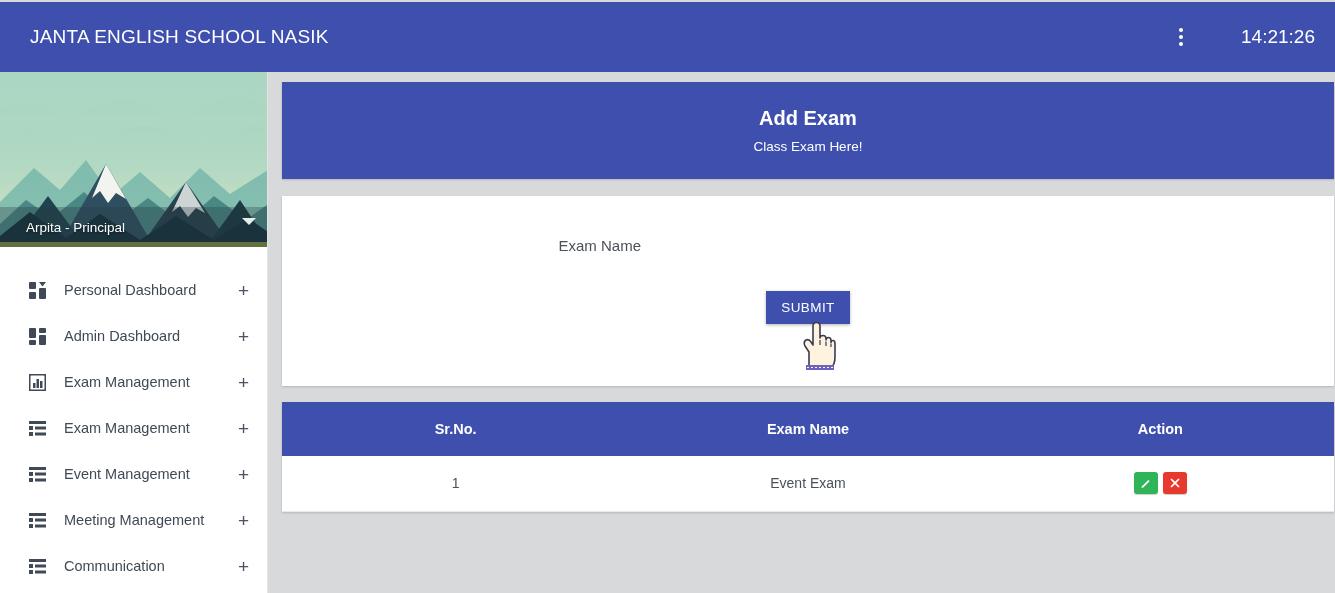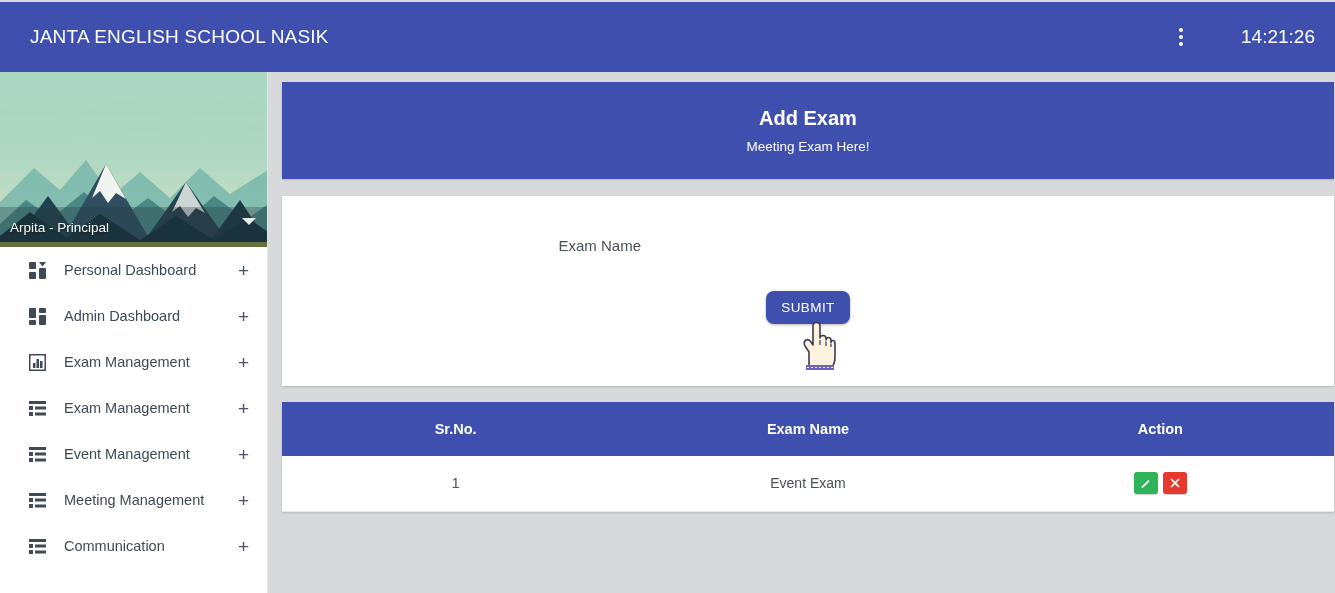--- a/index.html
+++ b/index.html
@@ -58,34 +58,34 @@
     overflow: hidden;
     background: linear-gradient(#9fd3bd 0%, #a8d6c2 45%, #bcd9c2 62%, #cfe0c0 70%, #8ea89b 72%, #7d9a91 100%);
   }
   .profile svg { position: absolute; inset: 0; }
   .profile-bar {
     position: absolute; left: 0; bottom: 0;
     width: 100%; height: 40px;
     background: rgba(40,52,58,.30);
     display: flex; align-items: center;
     justify-content: space-between;
-    padding: 0 12px 0 10px;
+    padding: 0 12px 0 26px;
   }
   .profile-name {
     color: #ffffff; font-size: 13.5px;
     text-shadow: 0 1px 2px rgba(0,0,0,.45);
   }
   .caret {
     width: 0; height: 0;
     border-left: 7px solid transparent;
     border-right: 7px solid transparent;
     border-top: 7px solid #e8eceb;
     margin-bottom: 12px; cursor: pointer;
   }
-  .menu { padding-top: 0; }
+  .menu { padding-top: 20px; }
   .menu-item {
     display: flex; align-items: center;
     height: 46px; padding: 0 18px 0 26px;
     cursor: pointer;
   }
   .mi-icon {
     width: 22px; height: 20px;
     display: flex; align-items: center;
     justify-content: center;
     color: #3f4a56; flex: none;
@@ -156,21 +156,21 @@
     position: relative;
   }
   .submit-btn {
     background: #3f4fad;
     color: #ffffff;
     border: none;
     font-family: "Liberation Sans", sans-serif;
     font-size: 13.5px;
     letter-spacing: .4px;
     padding: 9px 15px;
-    border-radius: 8px;
+    border-radius: 0;
     cursor: pointer;
     box-shadow: 0 1px 3px rgba(0,0,0,.3);
   }
   .hand-cursor {
     position: absolute;
     top: 28px; left: 50%;
     margin-left: -13px;
     width: 42px; height: 52px;
     pointer-events: none;
   }
@@ -356,21 +356,21 @@
       <span class="mi-plus">+</span>
     </div>
 
   </div>
 </div>
 
 <div class="main">
 
   <div class="card page-head">
     <div class="page-title">Add Exam</div>
-    <div class="page-sub">Meeting Exam Here!</div>
+    <div class="page-sub">Class Exam Here!</div>
   </div>
 
   <div class="card form-card">
     <div class="form-row">
       <div class="form-label">Exam Name</div>
     </div>
     <div class="submit-wrap">
       <button class="submit-btn">SUBMIT</button>
       <svg class="hand-cursor" viewBox="0 0 42 52">
         <path d="M14 50 L14 33 L10 27 Q8 23 11 21 Q14 19.5 16 23 L18 26 L18 7 Q18 3.5 21.5 3.5 Q25 3.5 25 7 L25 19 Q25 16.5 28 16.5 Q31 16.5 31 19.5 L31 21 Q31 18.5 33.5 18.5 Q36 18.5 36 21.5 L36 23.5 Q36 21.5 38 21.5 Q40 21.5 40 24.5 L40 38 Q40 45 36 50 Z" fill="#fdf3de" stroke="#3b3b52" stroke-width="1.6" stroke-linejoin="round"></path>

